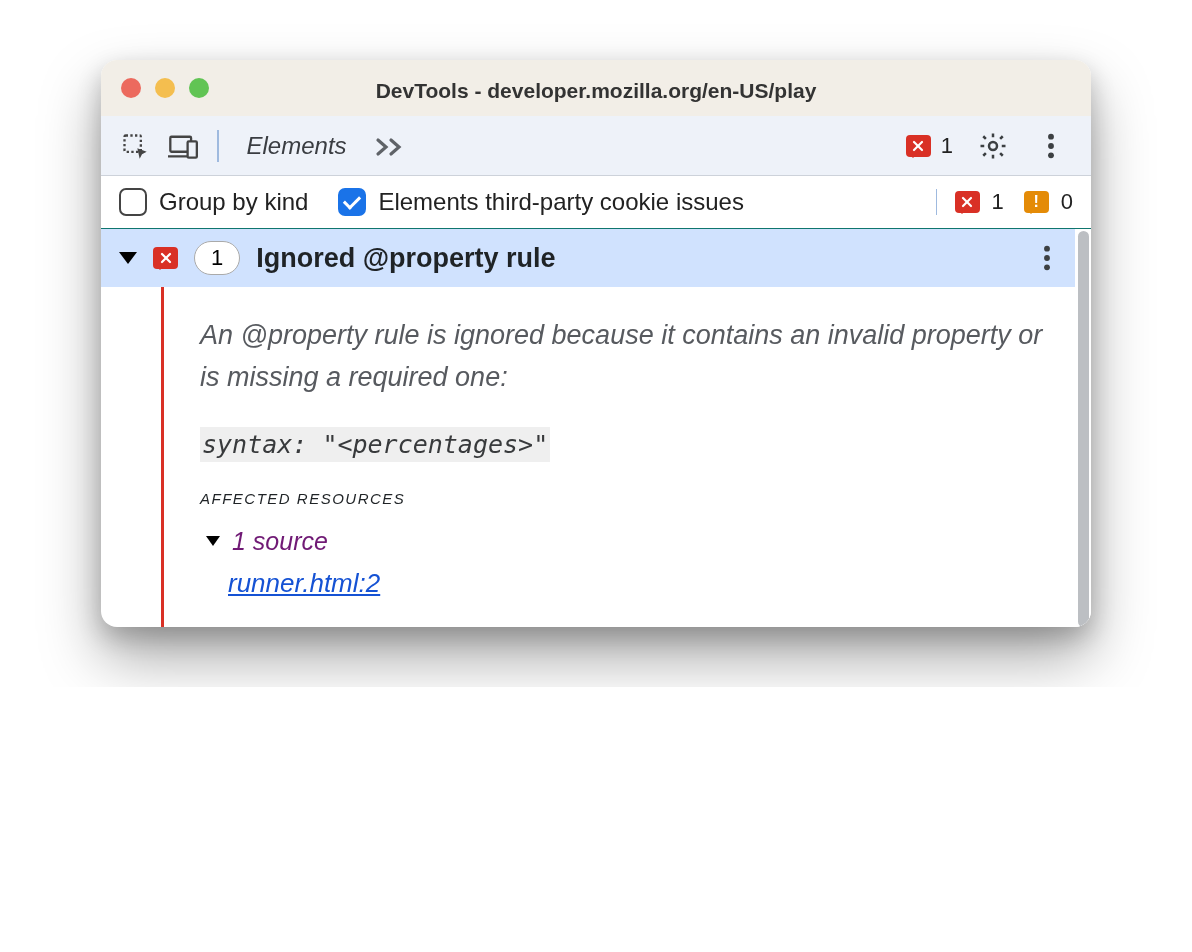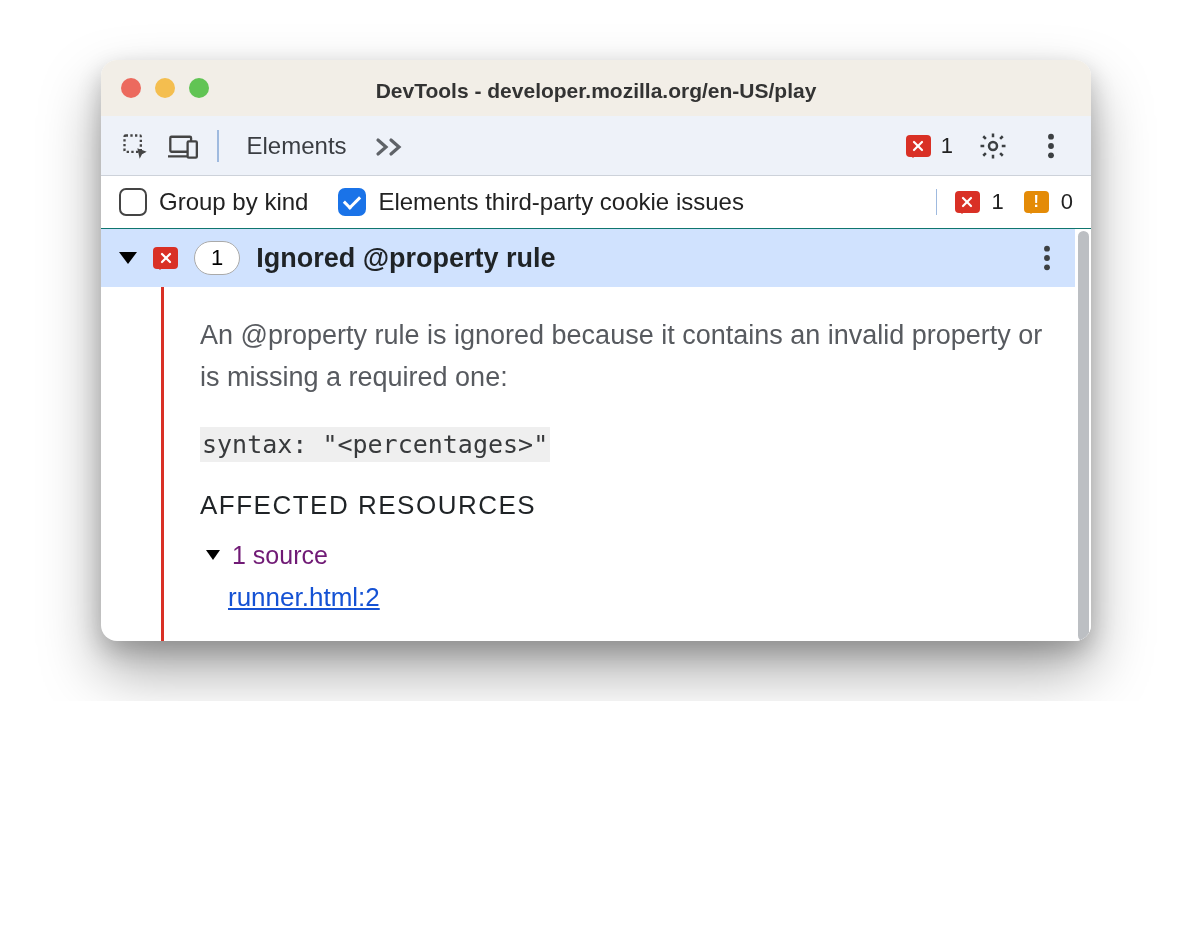--- a/index.html
+++ b/index.html
@@ -64,20 +64,21 @@
 }
 .vdiv { width: 1.5px; height: 32px; background: #9fbadf; margin: 0 10px; }
 .tabs { display: flex; align-items: stretch; height: 100%; }
 .tab {
   display: flex; align-items: center;
   padding: 17px 18px;
   font-size: 24px;
   color: #3a3d42;
   cursor: pointer;
   gap: 10px;
+  font-style: italic;
 }
 .tab.active {
   color: #1a6fe8;
   position: relative;
 }
 .tab.active::after {
   content: '';
   position: absolute; bottom: -1px; left: 4px; right: 4px;
   height: 3px; background: #1a6fe8;
 }
@@ -168,40 +169,41 @@
   border-radius: 18px;
   padding: 3px 16px;
   font-size: 22px;
   background: #fff;
 }
 .issue-title { font-size: 27px; font-weight: 700; color: #1f2326; }
 .kebab { margin-left: auto; color: #3c4043; padding: 0 6px; }
 
 .issue-body {
   display: flex;
+  font-style: italic;
 }
 .red-rule { width: 3px; background: #d93025; margin-left: 60px; margin-right: 36px; flex-shrink: 0; }
 .body-text { padding: 28px 32px 28px 0; flex: 1; }
 .desc {
   font-size: 27px;
   color: #575a5f;
   line-height: 1.55;
   margin-bottom: 28px;
 }
 .code-snip {
   font-family: ui-monospace, SFMono-Regular, Menlo, monospace;
   font-size: 25px;
   background: #efefef;
   padding: 3px 2px;
   display: inline-block;
   color: #383a3c;
   margin-bottom: 28px;
 }
 .section-label {
-  font-size: 26px;
+  font-size: 15px;
   letter-spacing: 1.5px;
   font-weight: 500;
   color: #1f2326;
   text-transform: uppercase;
   margin-bottom: 20px;
 }
 .source-row {
   display: flex; align-items: center; gap: 12px;
   font-size: 25px;
   color: #701a75;

